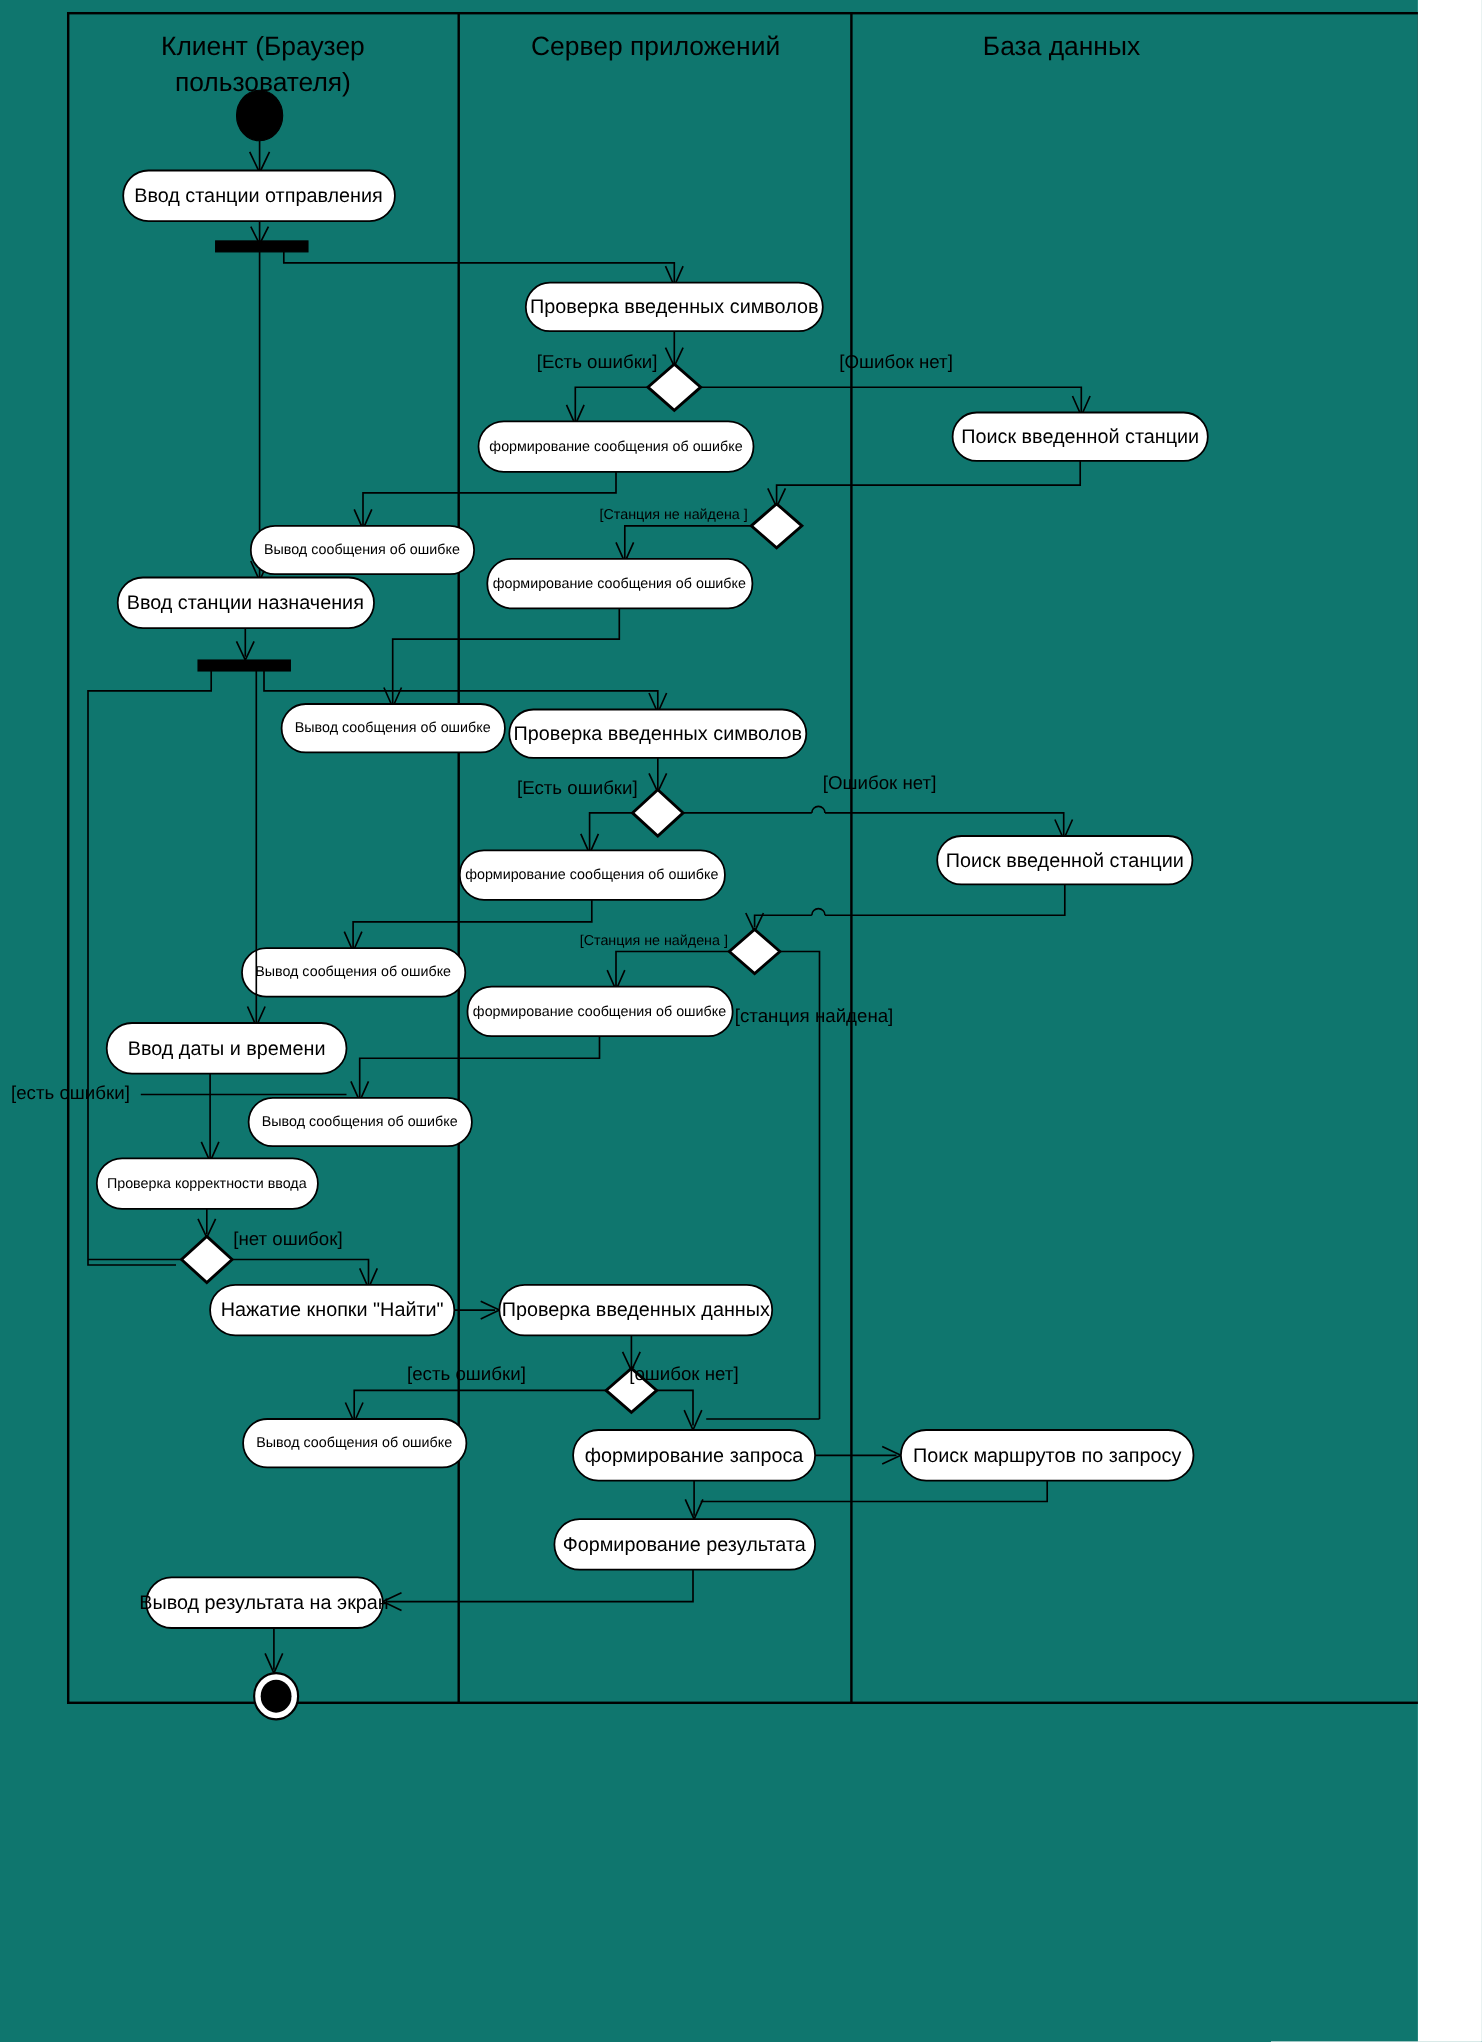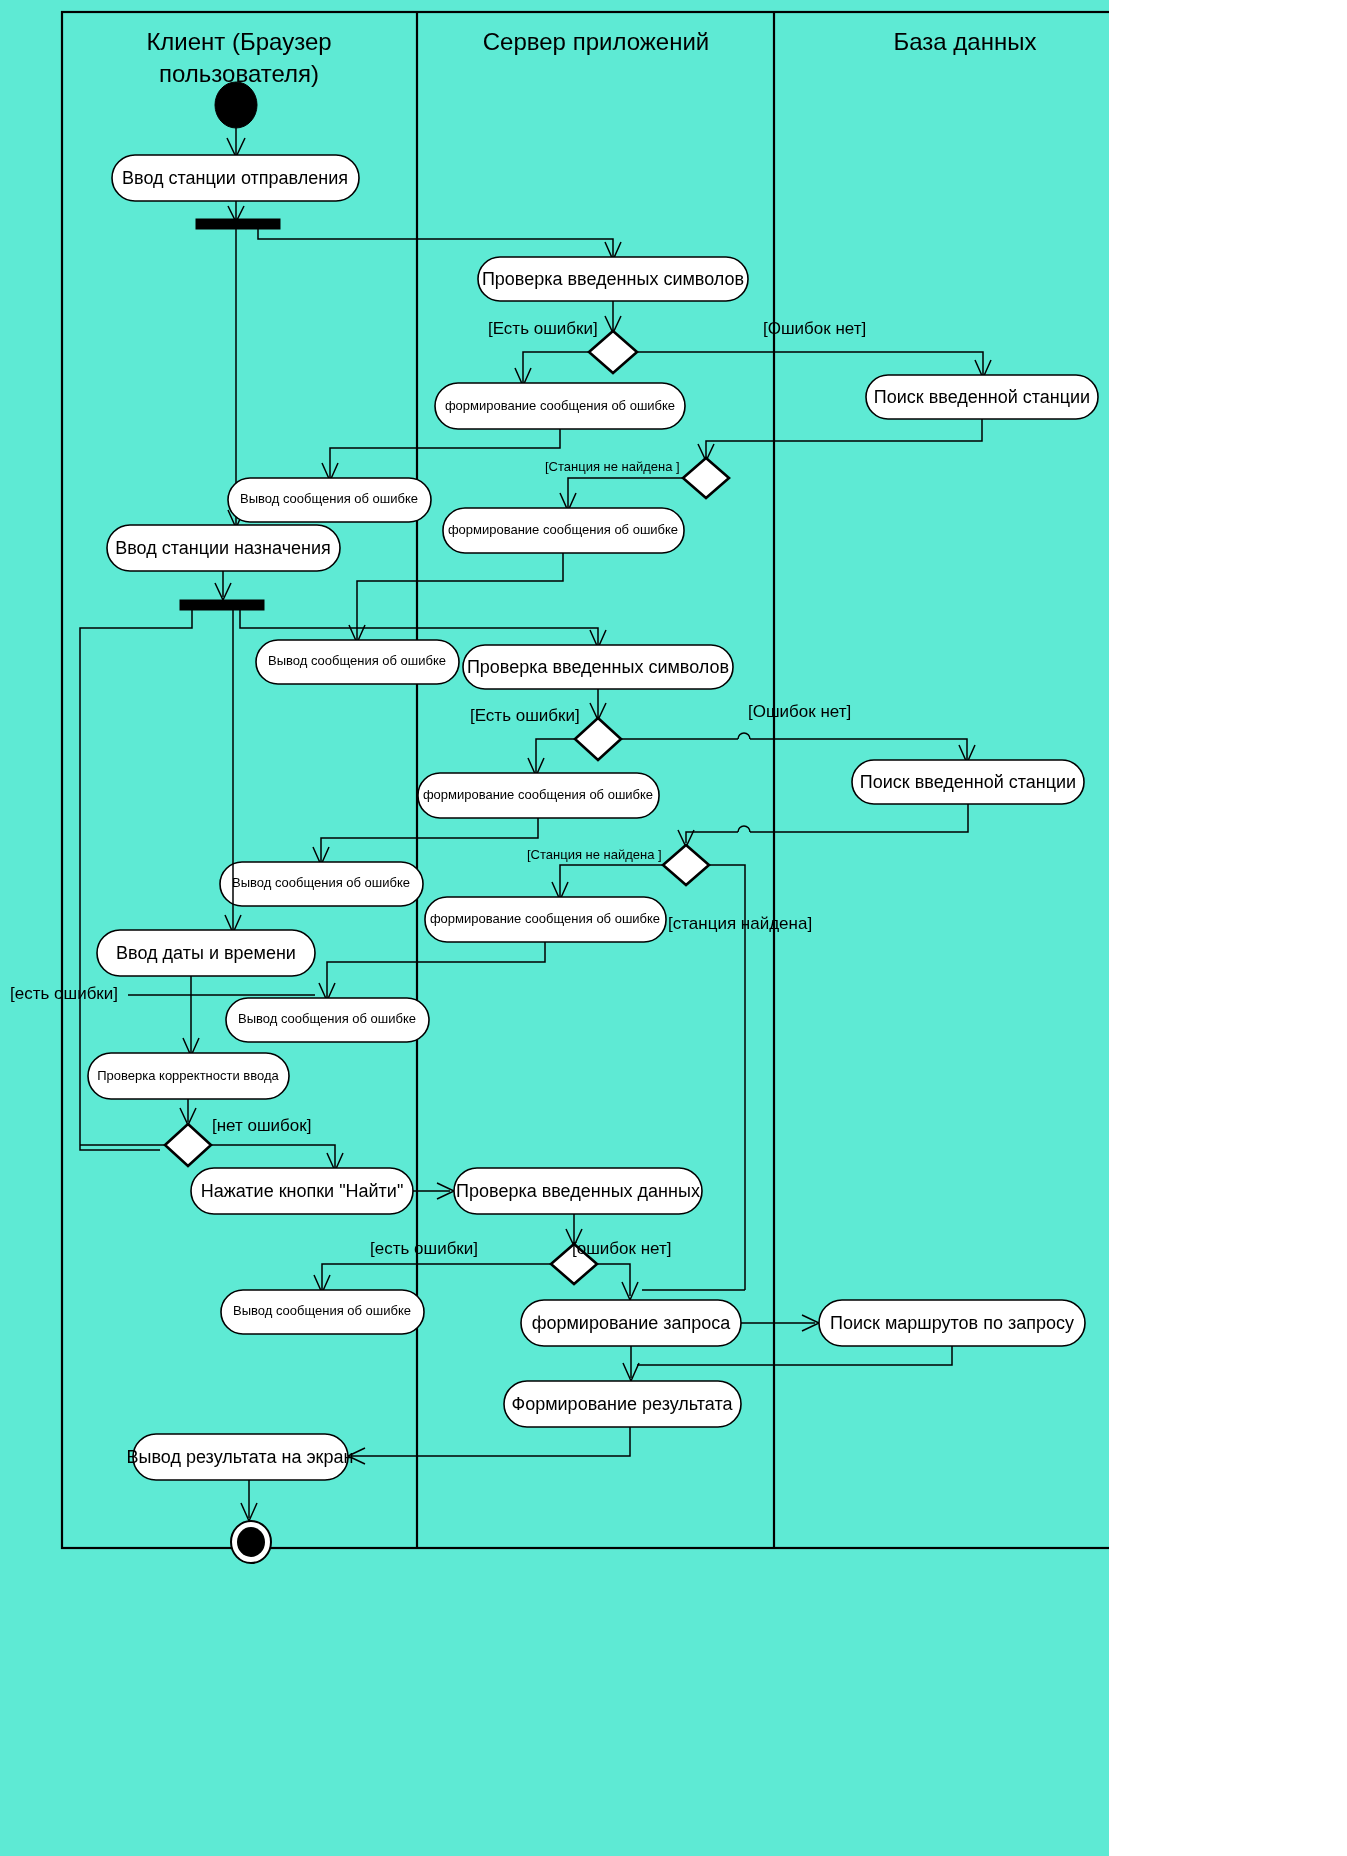--- a/index.html
+++ b/index.html
@@ -5,23 +5,23 @@
   html, body {
     margin: 0;
     padding: 0;
     background: #ffffff;
   }
   body {
     font-family: "Liberation Sans", sans-serif;
   }
   #diagram-root {
     position: relative;
-    width: 1109px;
+    width: 1289px;
     height: 1856px;
-    background: #5eead4;
+    background: #0f766e;
     overflow: hidden;
   }
   svg#uml-canvas {
     display: block;
     width: 1347px;
     height: 1856px;
   }
   .swimlane-border {
     fill: none;
     stroke: #000000;

